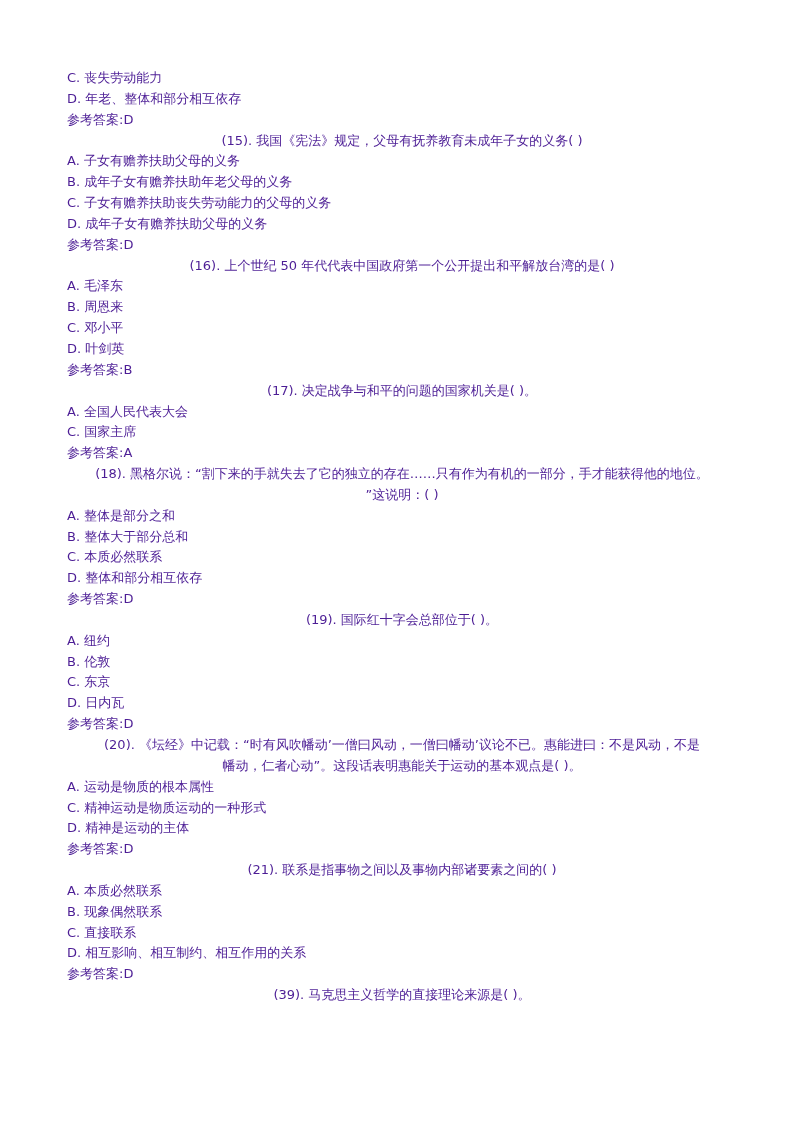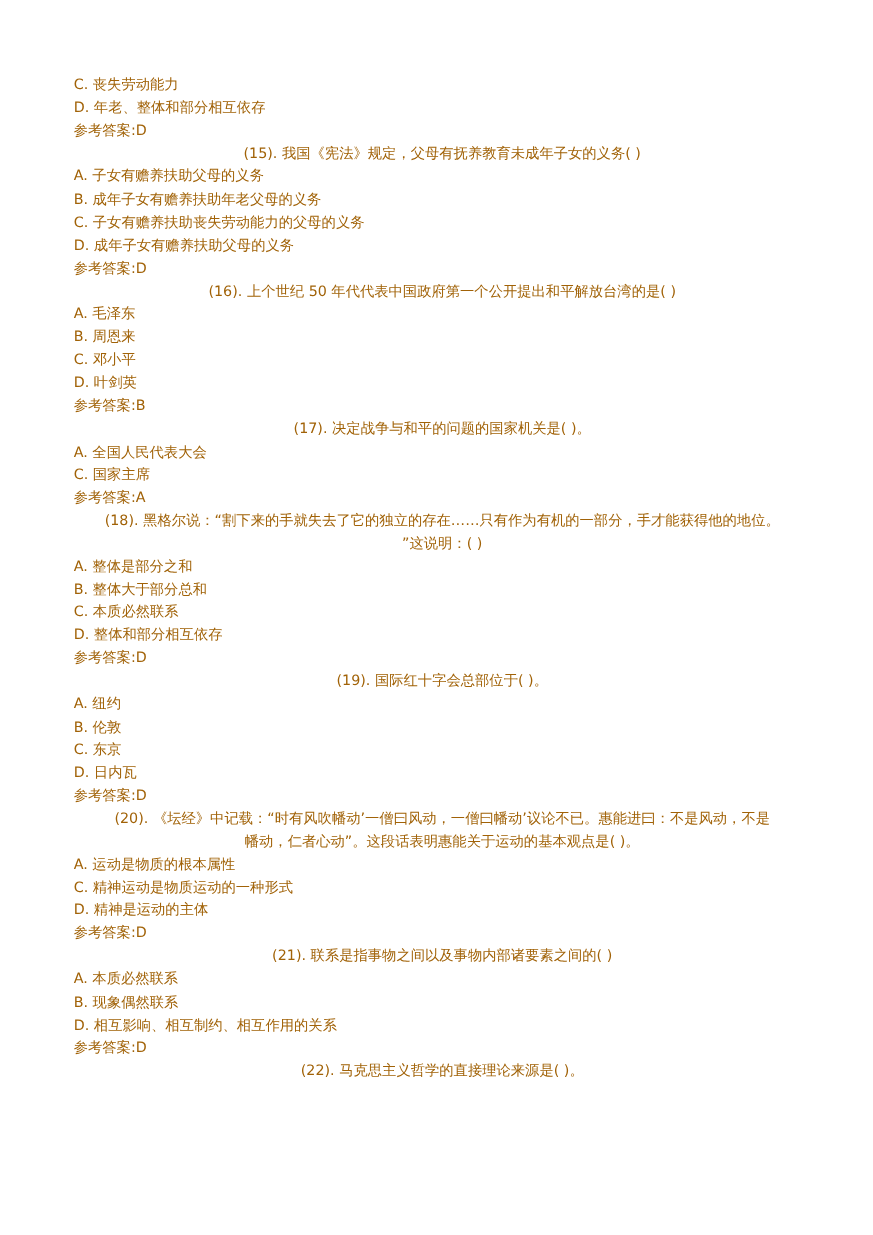--- a/index.html
+++ b/index.html
@@ -4,21 +4,21 @@
 <style>
   html, body { margin: 0; padding: 0; background: #ffffff; }
   body { width: 794px; height: 1123px; position: relative; overflow: hidden; }
   .page {
     position: absolute;
     left: 62px;
     top: 68px;
     width: 680px;
     font-family: "DejaVu Sans", "Liberation Sans", sans-serif;
     font-size: 13px;
-    color: #a16207;
+    color: #4c1d95;
     line-height: 20.85px;
   }
   .line { white-space: nowrap; height: 20.85px; }
   .q { padding-left: 0; text-align: center; }
   .opt { padding-left: 5px; }
   .ans { padding-left: 5px; }
 </style>
 </head>
 <body>
 
@@ -80,21 +80,22 @@
     <div class="line opt"><span>A.</span> <span>运动是物质的根本属性</span></div>
     <div class="line opt"><span>C.</span> <span>精神运动是物质运动的一种形式</span></div>
     <div class="line opt"><span>D.</span> <span>精神是运动的主体</span></div>
     <div class="line ans">参考答案:D</div>
   </div>
 
   <div>
     <div class="line q"><span>(21).</span> <span>联系是指事物之间以及事物内部诸要素之间的(   )</span></div>
     <div class="line opt"><span>A.</span> <span>本质必然联系</span></div>
     <div class="line opt"><span>B.</span> <span>现象偶然联系</span></div>
+    <div class="line opt"><span>C.</span> <span>直接联系</span></div>
     <div class="line opt"><span>D.</span> <span>相互影响、相互制约、相互作用的关系</span></div>
     <div class="line ans">参考答案:D</div>
   </div>
 
   <div>
-    <div class="line q"><span>(22).</span> <span>马克思主义哲学的直接理论来源是(   )。</span></div>
+    <div class="line q"><span>(39).</span> <span>马克思主义哲学的直接理论来源是(   )。</span></div>
   </div>
 
 </div>
 
 </body></html>

